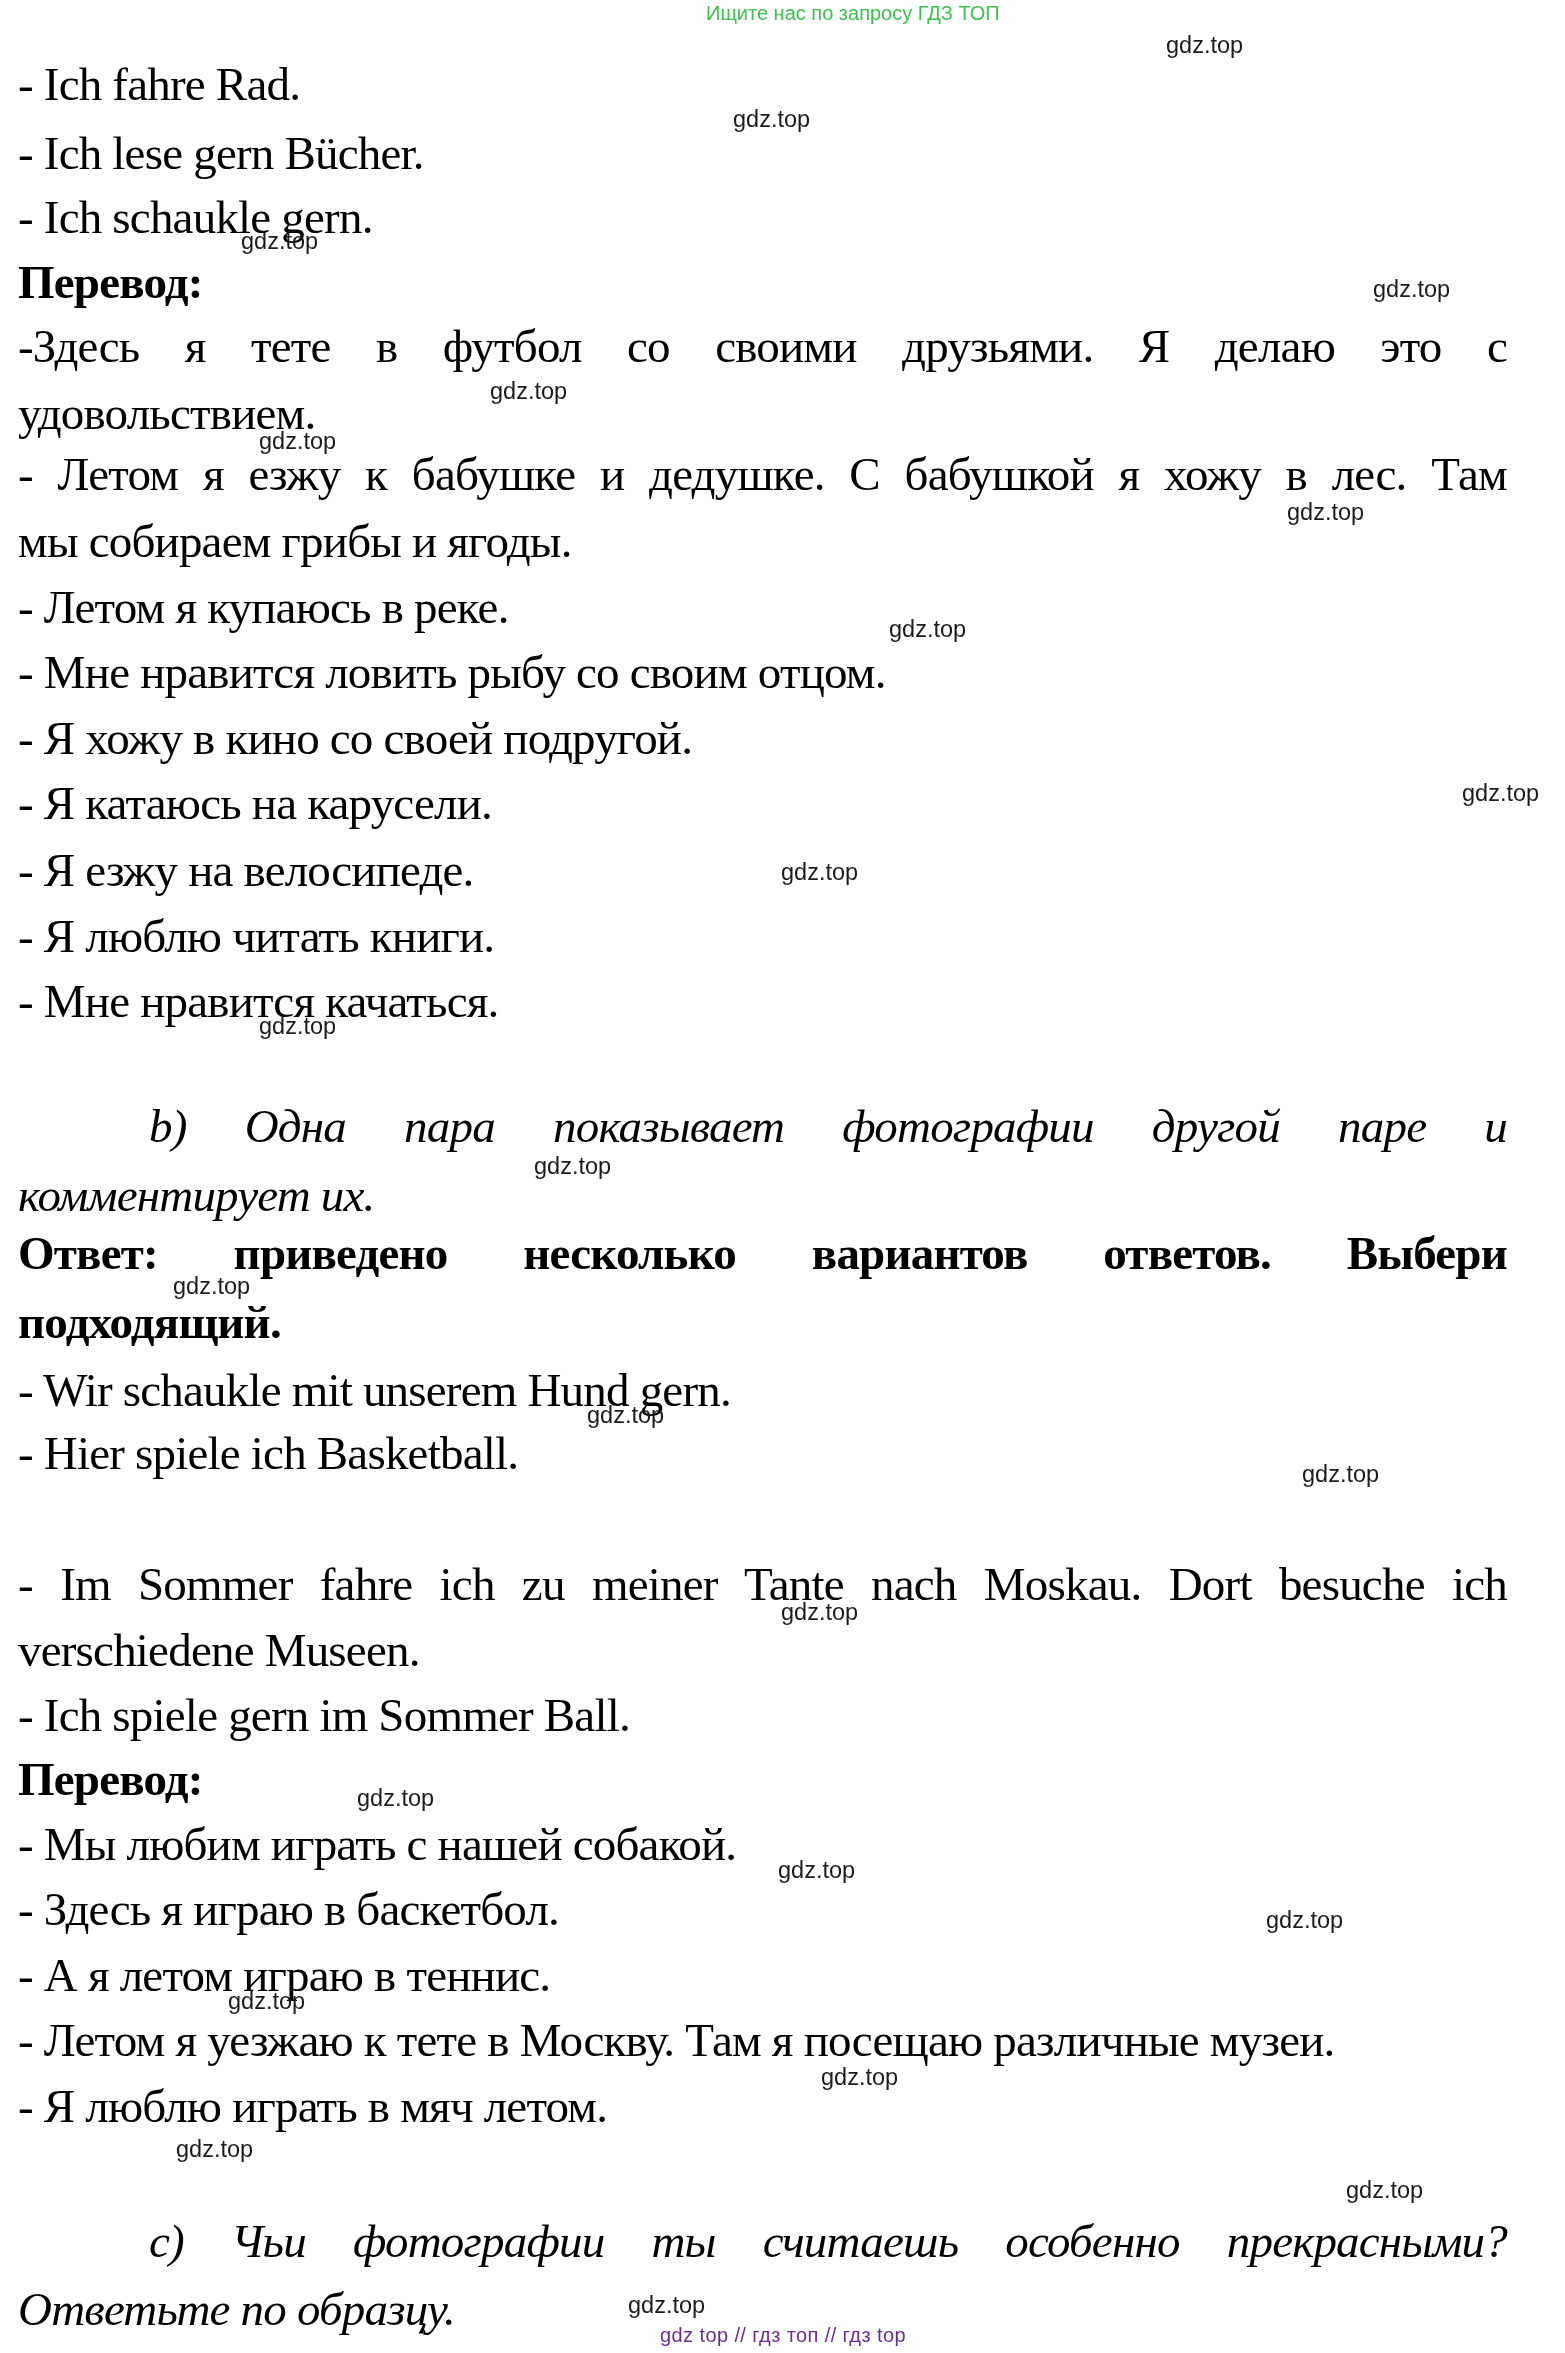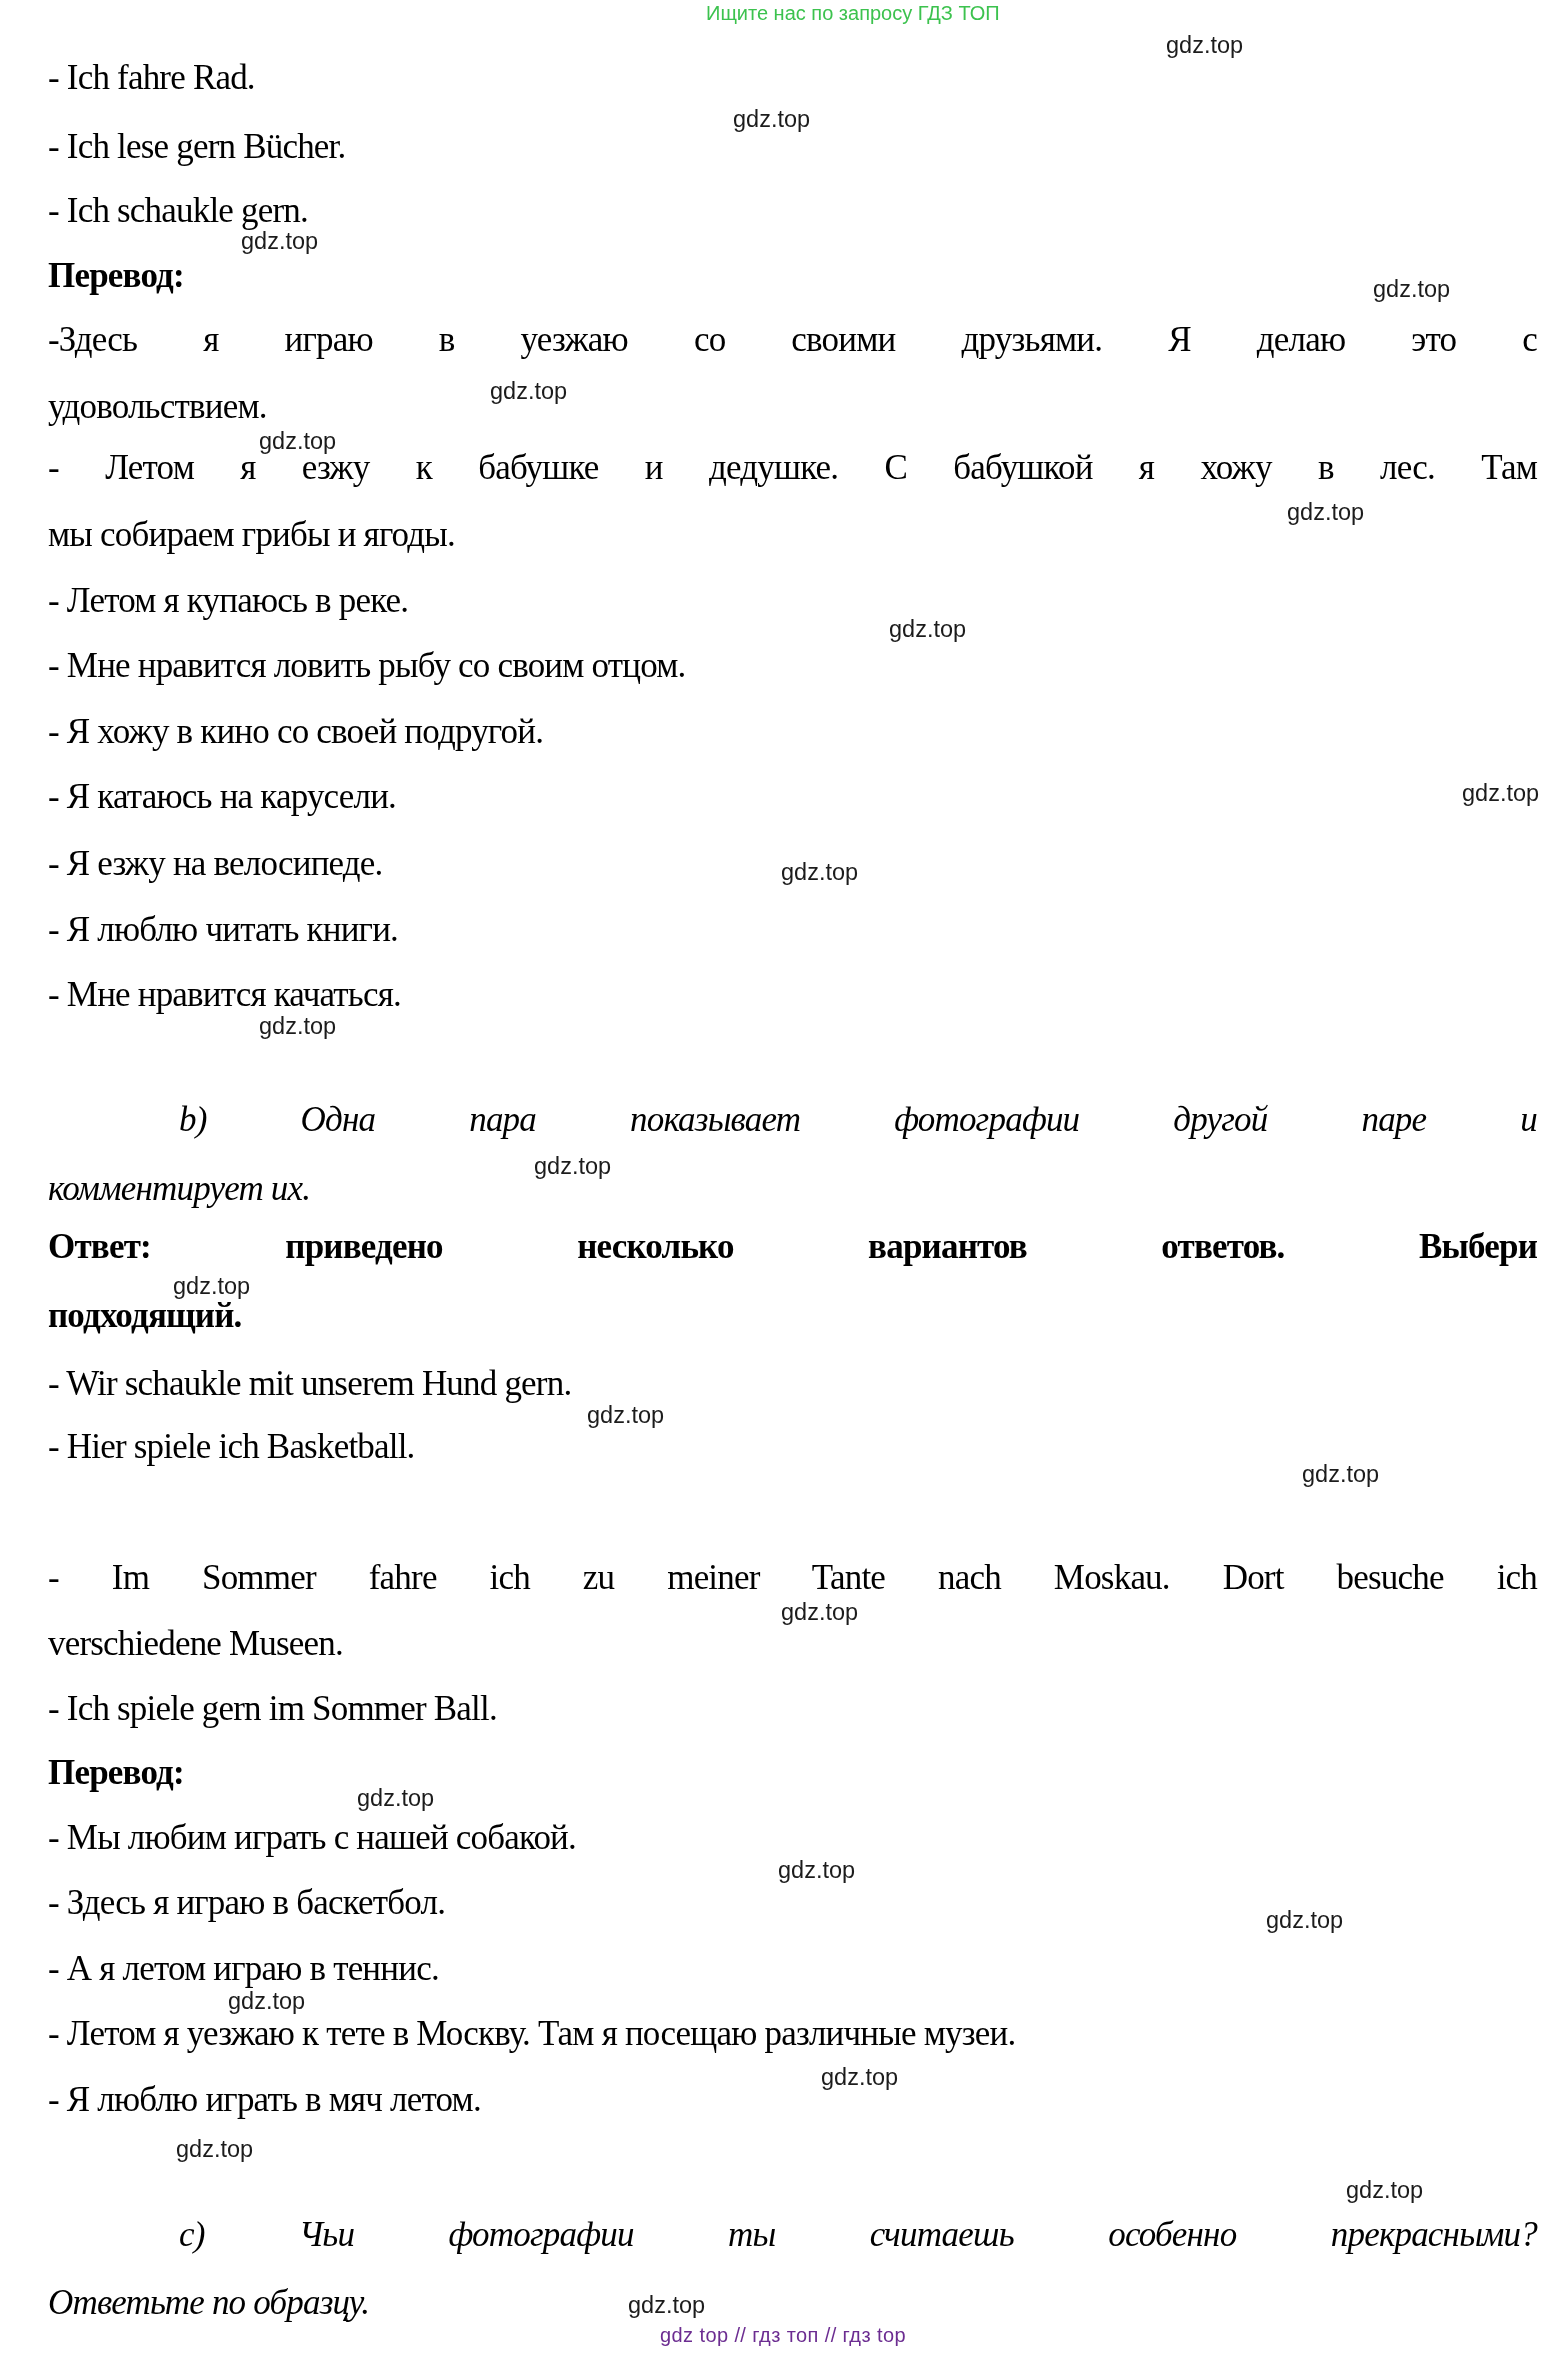--- a/index.html
+++ b/index.html
@@ -2,22 +2,22 @@
 <html style="font-size:13.4px"><head>
 <meta charset="utf-8">
 <style>
   html,body{margin:0;padding:0;}
   body{
     width:1566px;height:2354px;position:relative;background:#ffffff;overflow:hidden;
     font-family:"Liberation Serif","DejaVu Serif",serif;color:#000;
   }
   .page{position:absolute;inset:0;}
   .ln{
-    position:absolute;left:48px;width:1489px;
-    font-size:35px;line-height:1.18;letter-spacing:-0.8px;
+    position:absolute;left:18px;width:1489px;
+    font-size:47px;line-height:1.18;letter-spacing:-0.8px;
     color:#000;
   }
   .bold{font-weight:bold;}
   .italic{font-style:italic;}
   .jfull{text-align:justify;text-align-last:justify;}
   .indent{text-indent:131px;}
   .wm{
     position:absolute;
     font-family:"Liberation Sans","DejaVu Sans",sans-serif;
     font-size:23.5px;color:#1c1c1c;letter-spacing:0;
@@ -39,21 +39,21 @@
 <div class="page">
 
   <div class="banner" style="color:#3cc24e;margin-left:36px;">Ищите нас по запросу ГДЗ ТОП</div>
 
   <div class="ln" style="top:57px">- Ich fahre Rad.</div>
   <div class="ln" style="top:126px">- Ich lese gern Bücher.</div>
   <div class="ln" style="top:190px">- Ich schaukle gern.</div>
 
   <div class="ln bold" style="top:255px">Перевод:</div>
 
-  <div class="ln jfull" style="top:319px">-Здесь я играю в уезжаю со своими друзьями. Я делаю это с</div>
+  <div class="ln jfull" style="top:319px">-Здесь я тете в футбол со своими друзьями. Я делаю это с</div>
   <div class="ln" style="top:386px">удовольствием.</div>
   <div class="ln jfull" style="top:447px">- Летом я езжу к бабушке и дедушке. С бабушкой я хожу в лес. Там</div>
   <div class="ln" style="top:514px">мы собираем грибы и ягоды.</div>
   <div class="ln" style="top:580px">- Летом я купаюсь в реке.</div>
   <div class="ln" style="top:645px">- Мне нравится ловить рыбу со своим отцом.</div>
   <div class="ln" style="top:711px">- Я хожу в кино со своей подругой.</div>
   <div class="ln" style="top:776px">- Я катаюсь на карусели.</div>
   <div class="ln" style="top:843px">- Я езжу на велосипеде.</div>
   <div class="ln" style="top:909px">- Я люблю читать книги.</div>
   <div class="ln" style="top:974px">- Мне нравится качаться.</div>

